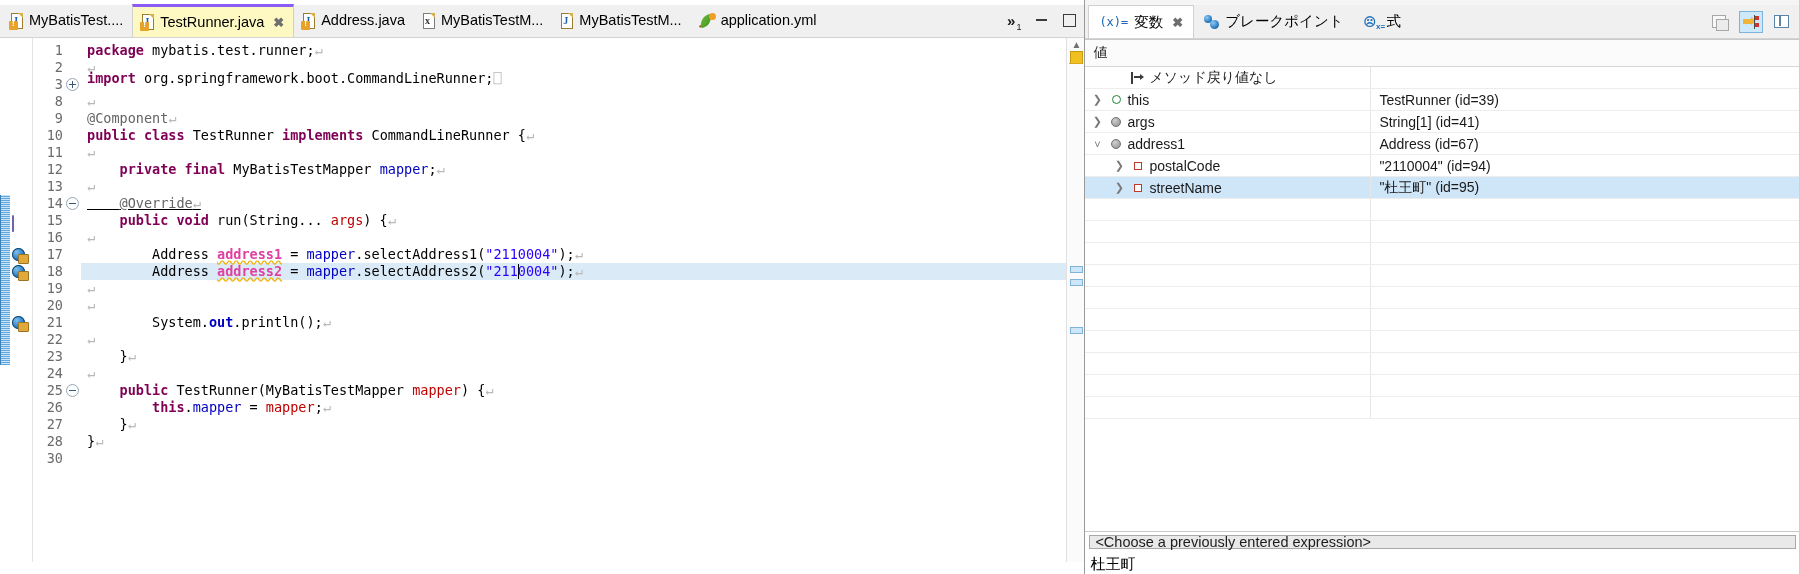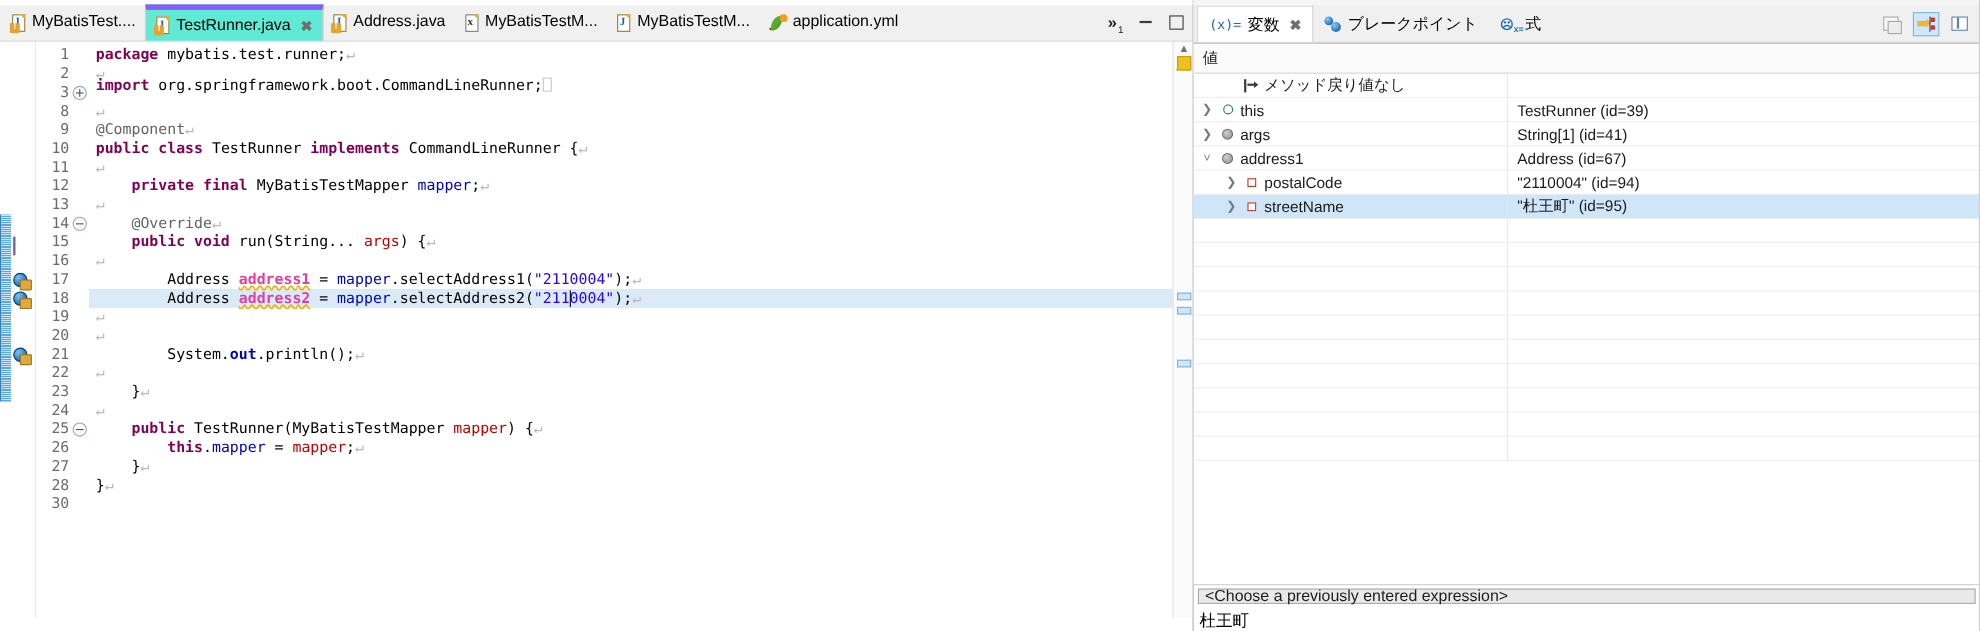--- a/index.html
+++ b/index.html
@@ -17,22 +17,22 @@
   .editor-area{position:relative;width:1085px;height:574px;background:#ffffff;
                border-right:1px solid #9a9a9a;display:flex;flex-direction:column;}
 
   .tabbar{position:relative;height:38px;background:#f0f0f0;
           border-bottom:1px solid #d4d4d4;display:flex;align-items:flex-end;
           box-sizing:border-box;padding-left:2px;}
   .tabbar:before{content:"";position:absolute;left:0;top:0;right:0;height:5px;background:#ffffff;}
   .tab{position:relative;height:33px;display:flex;align-items:center;gap:5px;
        padding:0 9px 0 8px;font-size:14.5px;color:#000;background:transparent;
        white-space:nowrap;cursor:default;box-sizing:border-box;}
-  .tab.active{background:#5eead4;border:1px solid #d0d0d0;border-bottom:none;
-              border-top:5px solid #8b5cf6;justify-content:center;}
+  .tab.active{background:#fef9c3;border:1px solid #d0d0d0;border-bottom:none;
+              border-top:3px solid #8b5cf6;justify-content:center;}
   .tab .tlabel{line-height:1;}
   .tab .closex{font-size:13px;color:#6e6e6e;margin-left:4px;font-weight:700;}
 
   
   .ficon{width:14px;height:16px;position:relative;display:inline-block;flex:0 0 auto;}
   .ficon .page{position:absolute;left:1px;top:0;width:12px;height:16px;
                background:#ffffff;border:1px solid #9b7b2e;box-sizing:border-box;}
   .ficon .page:after{content:"";position:absolute;right:-1px;top:-1px;
                border-width:0 5px 5px 0;border-style:solid;border-color:transparent #d6b24a transparent transparent;}
   .ficon .jletter{position:absolute;left:3px;top:2px;font-size:10px;line-height:12px;
@@ -293,21 +293,21 @@
       <div class="code" id="code">
           <div class="row" style="top: 4px;"><span class="txt"><span class="kw">package</span><span class="pln"> mybatis.test.runner;</span><span class="ret">↵</span></span></div>
           <div class="row" style="top: 21px;"><span class="txt"><span class="ret">↵</span></span></div>
           <div class="row" style="top: 32px;"><span class="txt"><span class="kw">import</span><span class="pln"> org.springframework.boot.CommandLineRunner;</span><span class="ret">⎕</span></span></div>
           <div class="row" style="top: 55px;"><span class="txt"><span class="ret">↵</span></span></div>
           <div class="row" style="top: 72px;"><span class="txt"><span class="ann">@Component</span><span class="ret">↵</span></span></div>
           <div class="row" style="top: 89px;"><span class="txt"><span class="kw">public class</span><span class="pln"> TestRunner </span><span class="kw">implements</span><span class="pln"> CommandLineRunner {</span><span class="ret">↵</span></span></div>
           <div class="row" style="top: 106px;"><span class="txt"><span class="ret">↵</span></span></div>
           <div class="row" style="top: 123px;"><span class="txt"><span class="pln">    </span><span class="kw">private final</span><span class="pln"> MyBatisTestMapper </span><span class="fld">mapper</span><span class="pln">;</span><span class="ret">↵</span></span></div>
           <div class="row" style="top: 140px;"><span class="txt"><span class="ret">↵</span></span></div>
-          <div class="row" style="top: 157px;"><span class="txt"><span class="pln">    </span><span class="ann">@Override</span><span class="ret">↵</span></span></div>
+          <div class="row" style="top: 157px; text-decoration: underline;"><span class="txt"><span class="pln">    </span><span class="ann">@Override</span><span class="ret">↵</span></span></div>
           <div class="row" style="top: 174px;"><span class="txt"><span class="pln">    </span><span class="kw">public void</span><span class="pln"> run(String... </span><span class="loc">args</span><span class="pln">) {</span><span class="ret">↵</span></span></div>
           <div class="row" style="top: 191px;"><span class="txt"><span class="ret">↵</span></span></div>
           <div class="row" style="top: 208px;"><span class="txt"><span class="pln">        Address </span><span class="locdecl">address1</span><span class="pln"> = </span><span class="fld">mapper</span><span class="pln">.selectAddress1(</span><span class="str">"2110004"</span><span class="pln">);</span><span class="ret">↵</span></span></div>
           <div class="row" style="top: 225px;"><span class="hl-exec"></span><span class="hl-line"></span><span class="txt"><span class="pln">        Address </span><span class="locdecl">address2</span><span class="pln"> = </span><span class="fld">mapper</span><span class="pln">.selectAddress2(</span><span class="str">"2110004"</span><span class="pln">);</span><span class="ret">↵</span></span></div>
           <div class="row" style="top: 242px;"><span class="txt"><span class="ret">↵</span></span></div>
           <div class="row" style="top: 259px;"><span class="txt"><span class="ret">↵</span></span></div>
           <div class="row" style="top: 276px;"><span class="txt"><span class="pln">        System.</span><span class="sfld">out</span><span class="pln">.println();</span><span class="ret">↵</span></span></div>
           <div class="row" style="top: 293px;"><span class="txt"><span class="ret">↵</span></span></div>
           <div class="row" style="top: 310px;"><span class="txt"><span class="pln">    }</span><span class="ret">↵</span></span></div>
           <div class="row" style="top: 327px;"><span class="txt"><span class="ret">↵</span></span></div>

